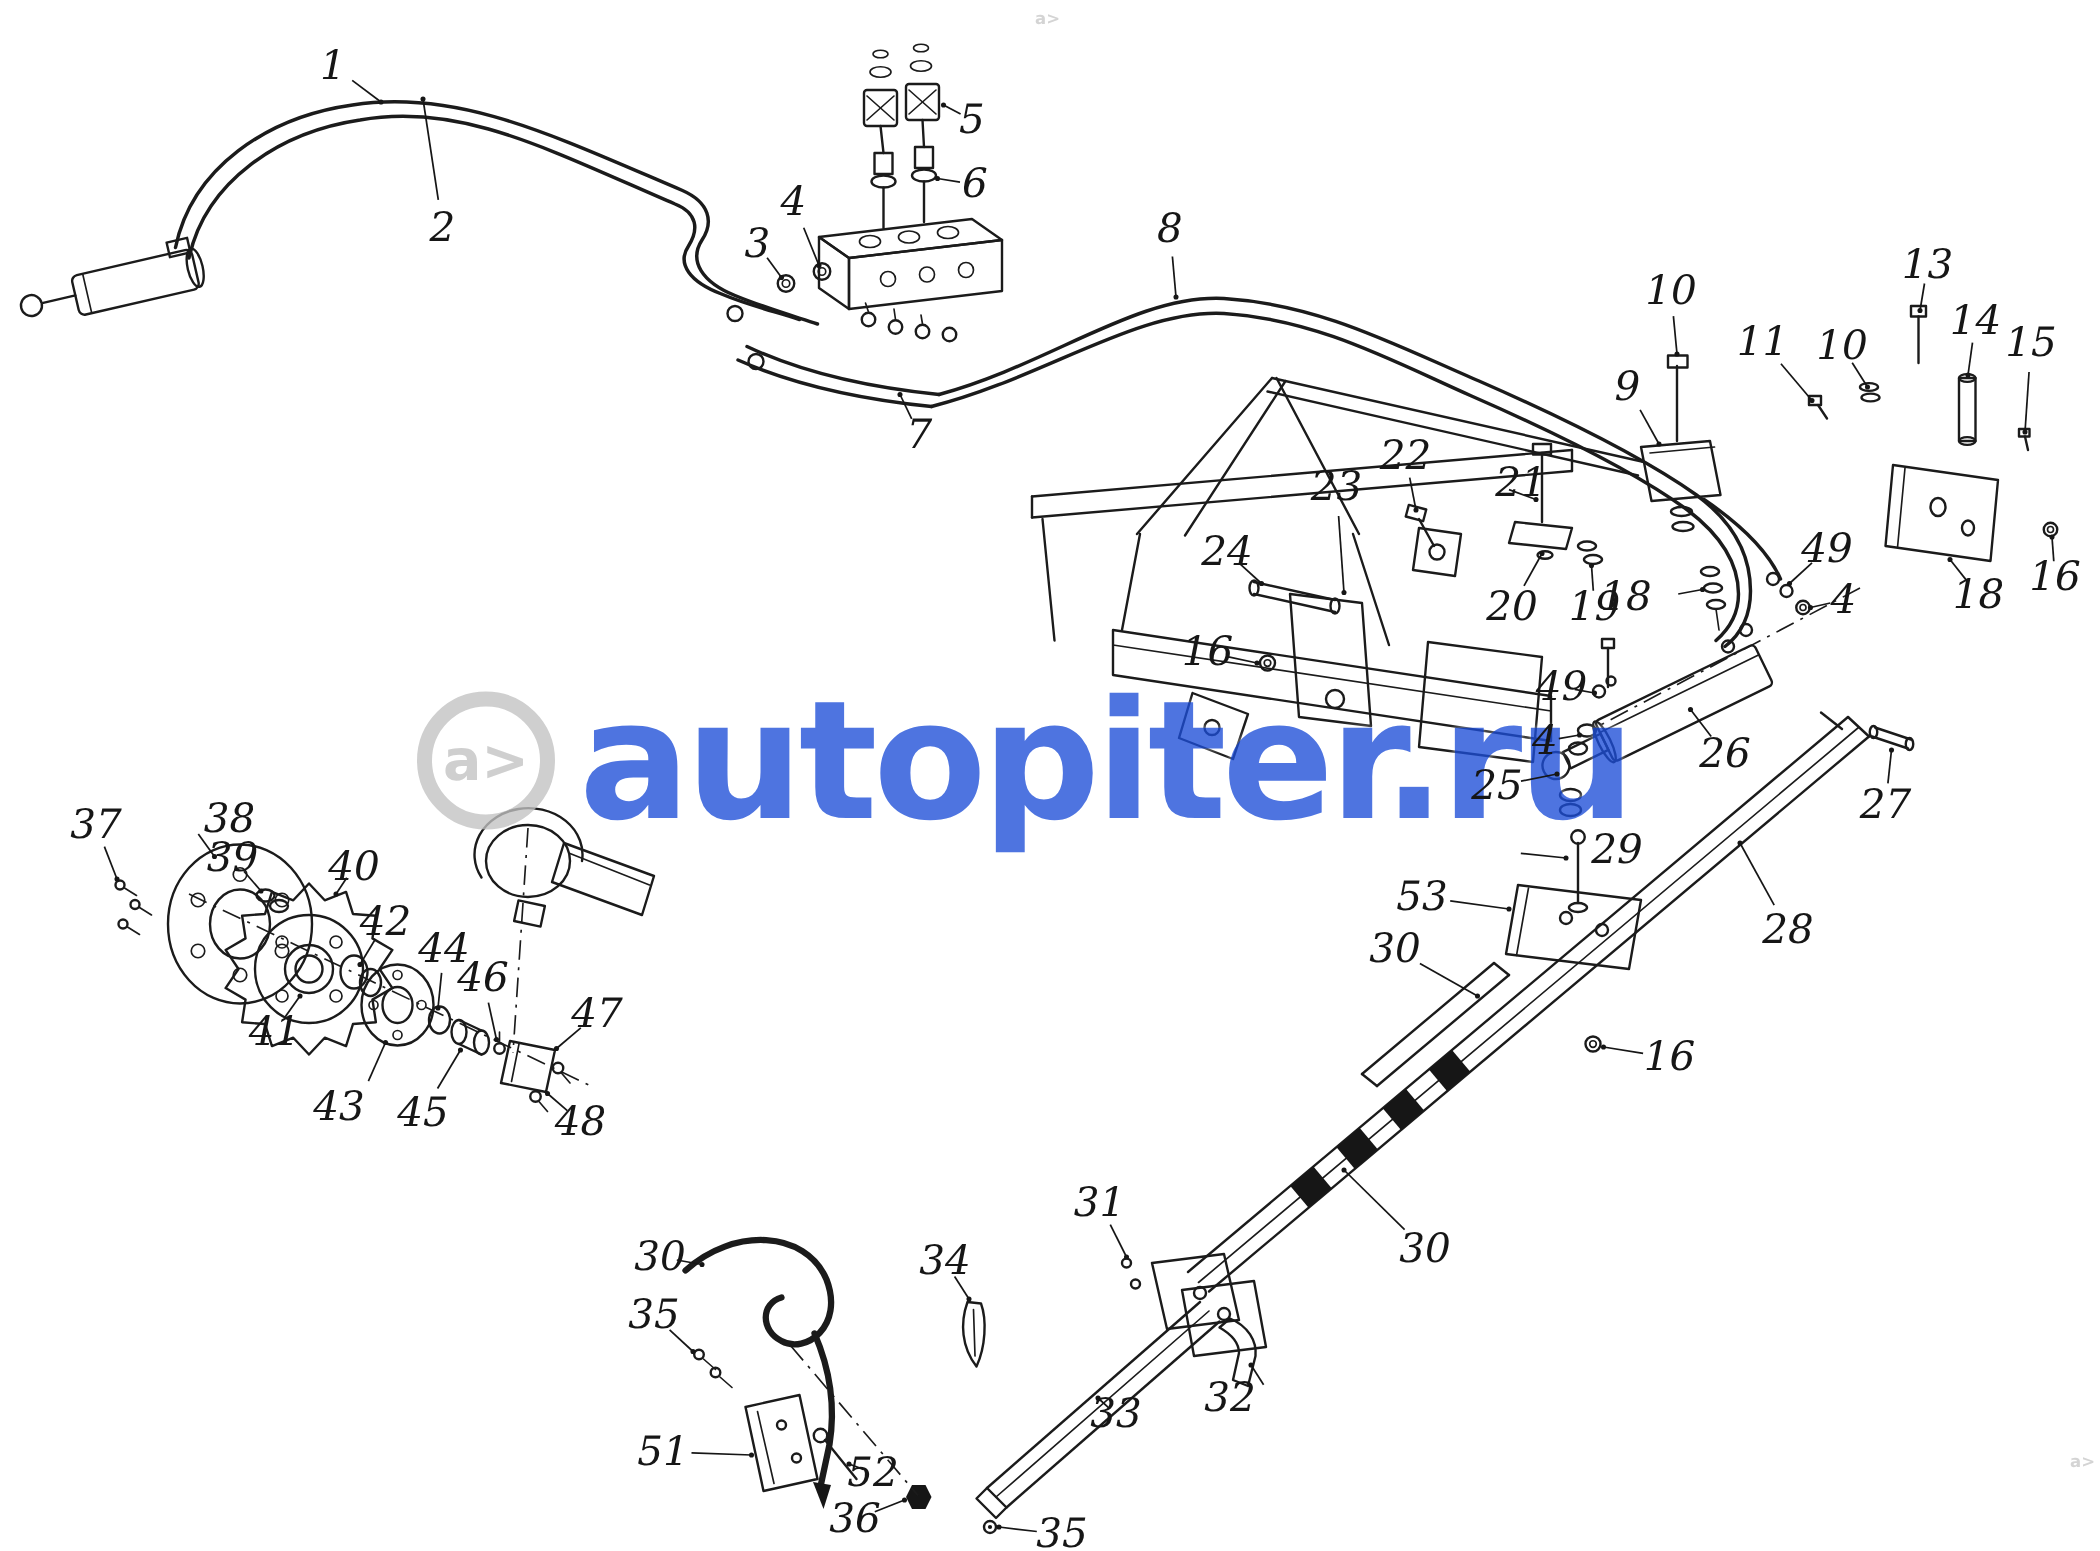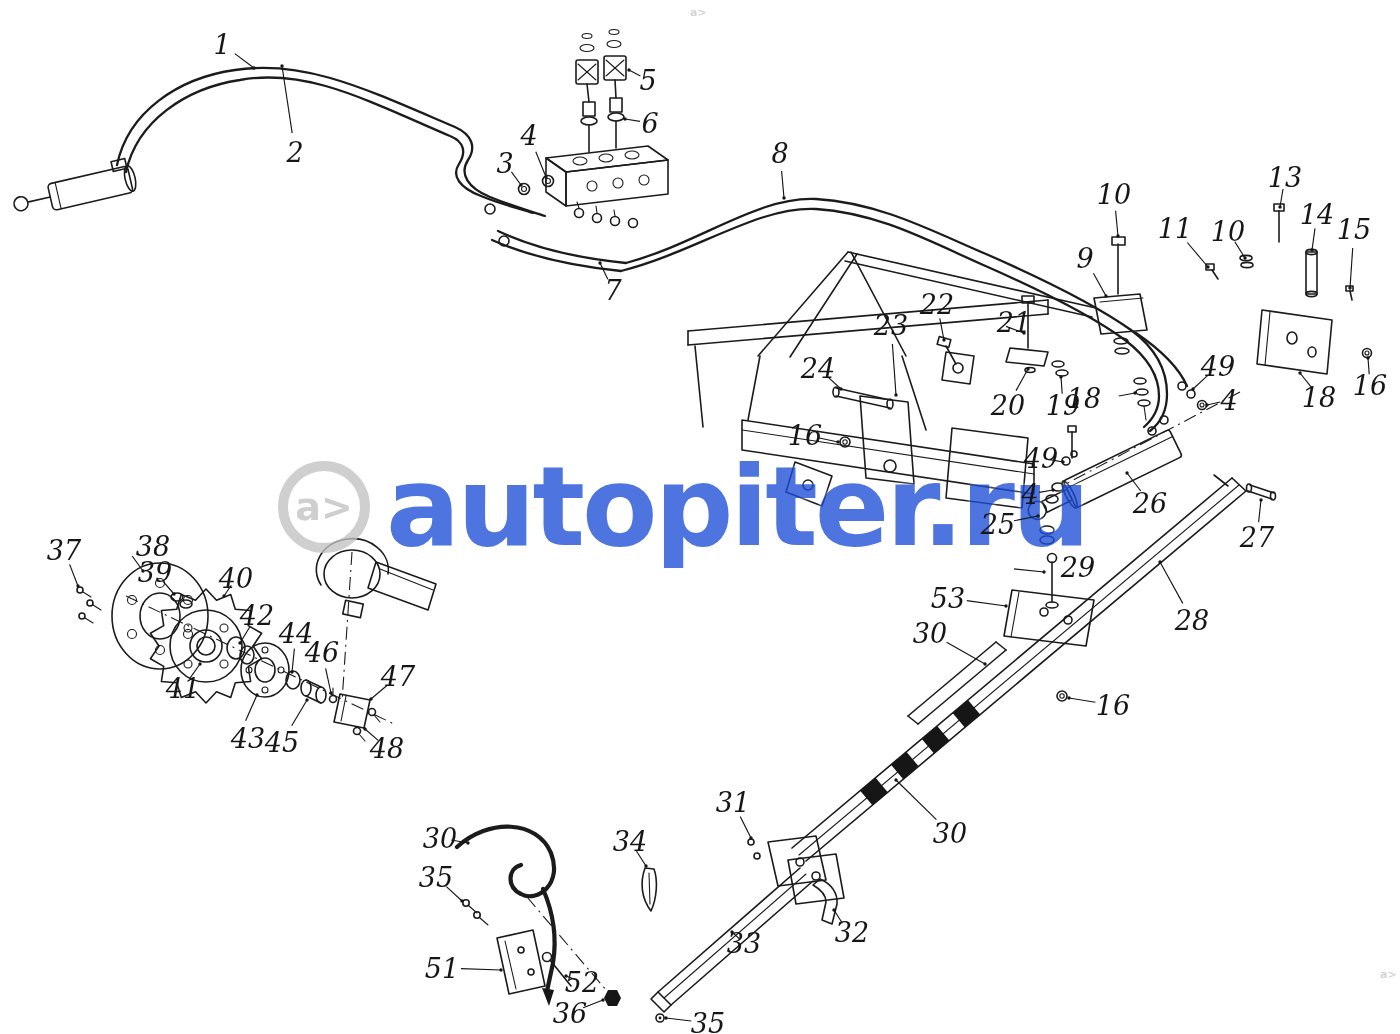--- a/index.html
+++ b/index.html
@@ -554,35 +554,35 @@
       <span class="part-label" style="left: 998px; top: 524px;">25</span>
       <span class="part-label" style="left: 1150px; top: 503px;">26</span>
       <span class="part-label" style="left: 1257px; top: 537px;">27</span>
       <span class="part-label" style="left: 1192px; top: 620px;">28</span>
       <span class="part-label" style="left: 1046px; top: 567px; margin-left: 32px;">29</span>
       <span class="part-label" style="left: 948px; top: 598px;">53</span>
       <span class="part-label" style="left: 930px; top: 633px;">30</span>
       <span class="part-label" style="left: 1113px; top: 705px;">16</span>
       <span class="part-label" style="left: 950px; top: 833px;">30</span>
       <span class="part-label" style="left: 733px; top: 802px;">31</span>
-      <span class="part-label" style="left: 852px; top: 932px; text-align: center;">32</span>
+      <span class="part-label" style="left: 820px; top: 932px; text-align: center;">32</span>
       <span class="part-label" style="left: 744px; top: 943px;">33</span>
       <span class="part-label" style="left: 630px; top: 841px;">34</span>
       <span class="part-label" style="left: 436px; top: 877px;">35</span>
       <span class="part-label" style="left: 440px; top: 838px;">30</span>
       <span class="part-label" style="left: 442px; top: 968px;">51</span>
       <span class="part-label" style="left: 582px; top: 982px;">52</span>
       <span class="part-label" style="left: 570px; top: 1013px;">36</span>
       <span class="part-label" style="left: 708px; top: 1023px;">35</span>
       <span class="part-label" style="left: 64px; top: 550px;">37</span>
       <span class="part-label" style="left: 125px; top: 546px; margin-left: 28px;">38</span>
       <span class="part-label" style="left: 155px; top: 572px;">39</span>
       <span class="part-label" style="left: 236px; top: 578px;">40</span>
       <span class="part-label" style="left: 183px; top: 688px;">41</span>
       <span class="part-label" style="left: 257px; top: 615px;">42</span>
-      <span class="part-label" style="left: 248px; top: 738px;">43</span>
+      <span class="part-label" style="left: 226px; top: 738px;">43</span>
       <span class="part-label" style="left: 296px; top: 633px;">44</span>
       <span class="part-label" style="left: 282px; top: 742px;">45</span>
       <span class="part-label" style="left: 322px; top: 652px;">46</span>
       <span class="part-label" style="left: 398px; top: 676px;">47</span>
       <span class="part-label" style="left: 387px; top: 748px;">48</span>
     </div>
 </div>
 
 </body></html>

